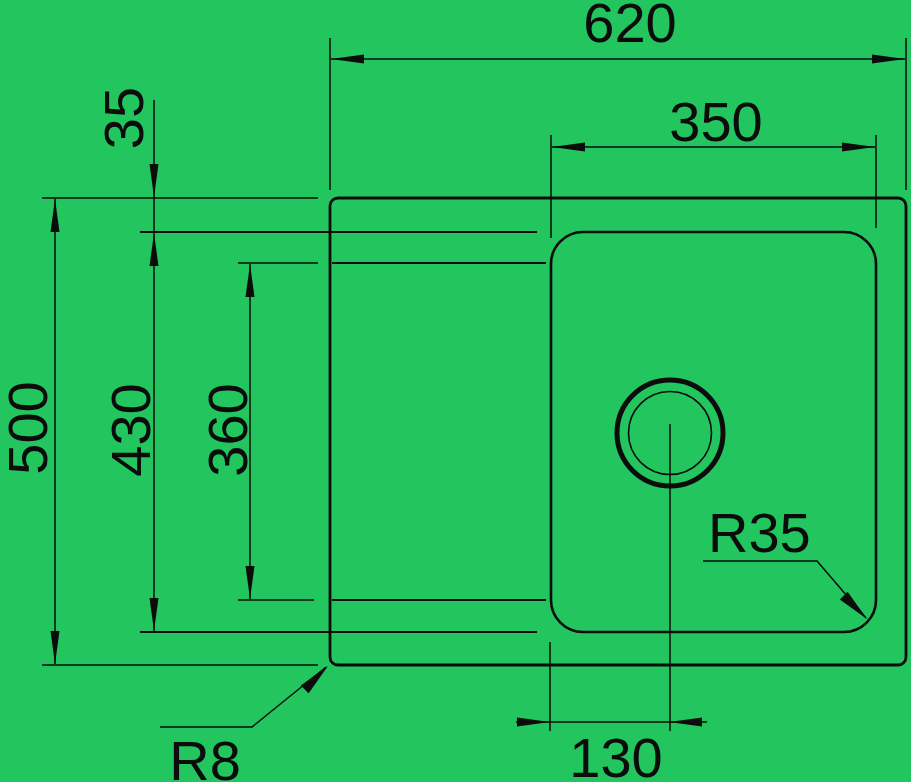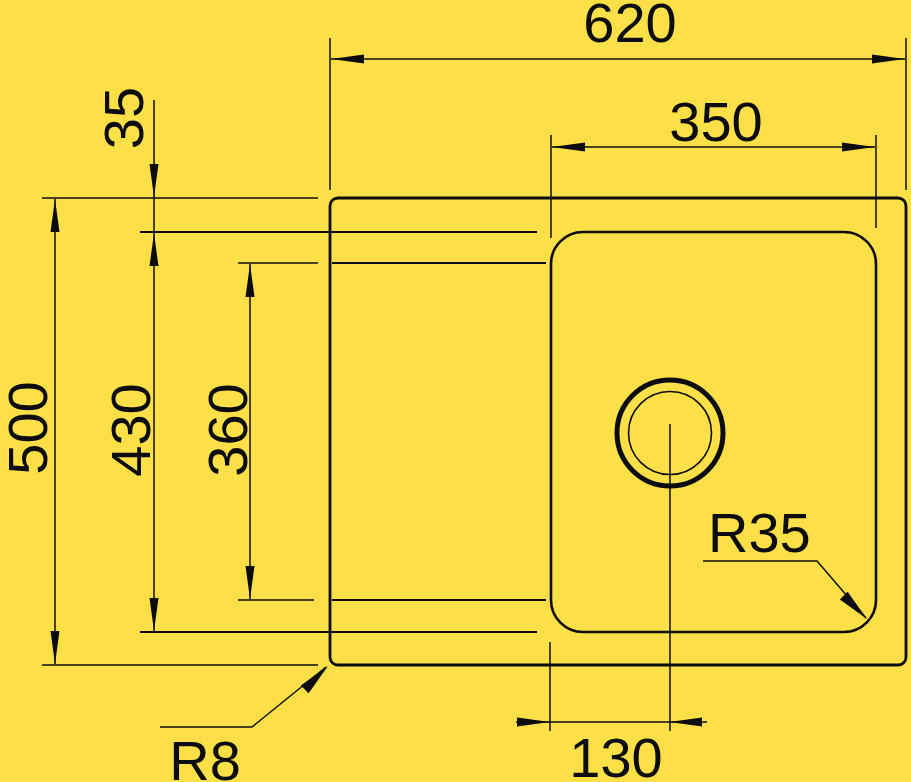--- a/index.html
+++ b/index.html
@@ -4,21 +4,21 @@
 <style>
   html, body {
     margin: 0;
     padding: 0;
     background: #ffffff;
   }
   .stage {
     position: relative;
     width: 911px;
     height: 782px;
-    background: #fde047;
+    background: #22c55e;
     overflow: hidden;
   }
   svg {
     display: block;
     width: 911px;
     height: 782px;
   }
   .dim-text {
     font-family: "Liberation Sans", "DejaVu Sans", sans-serif;
     font-size: 56px;

